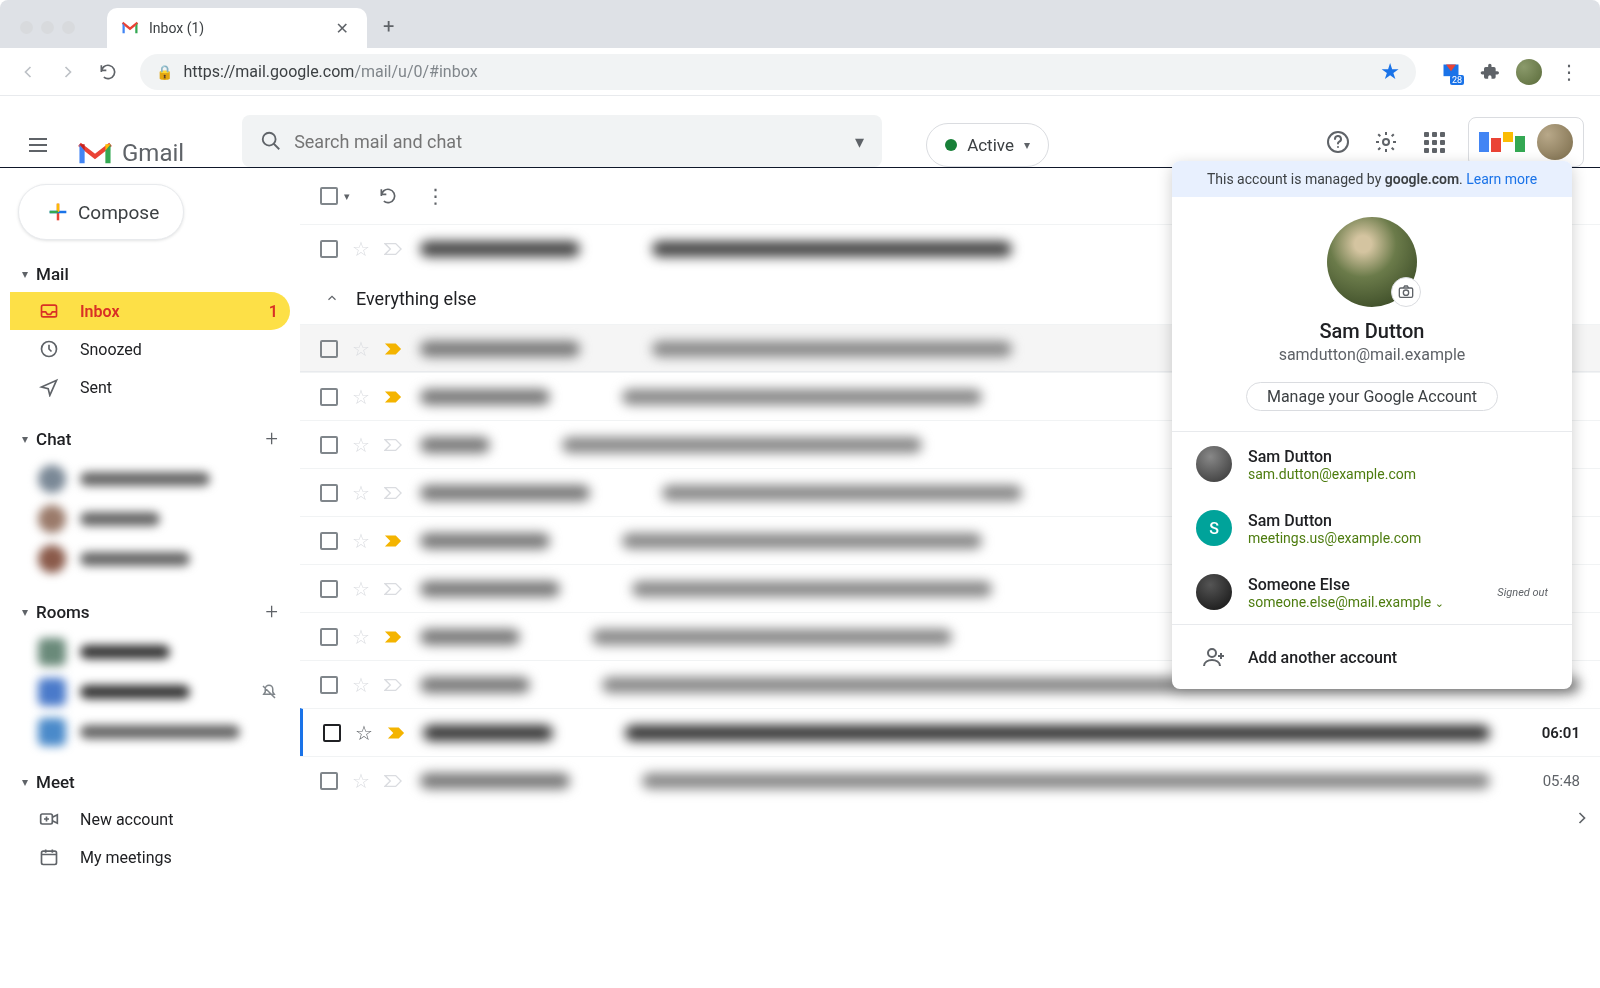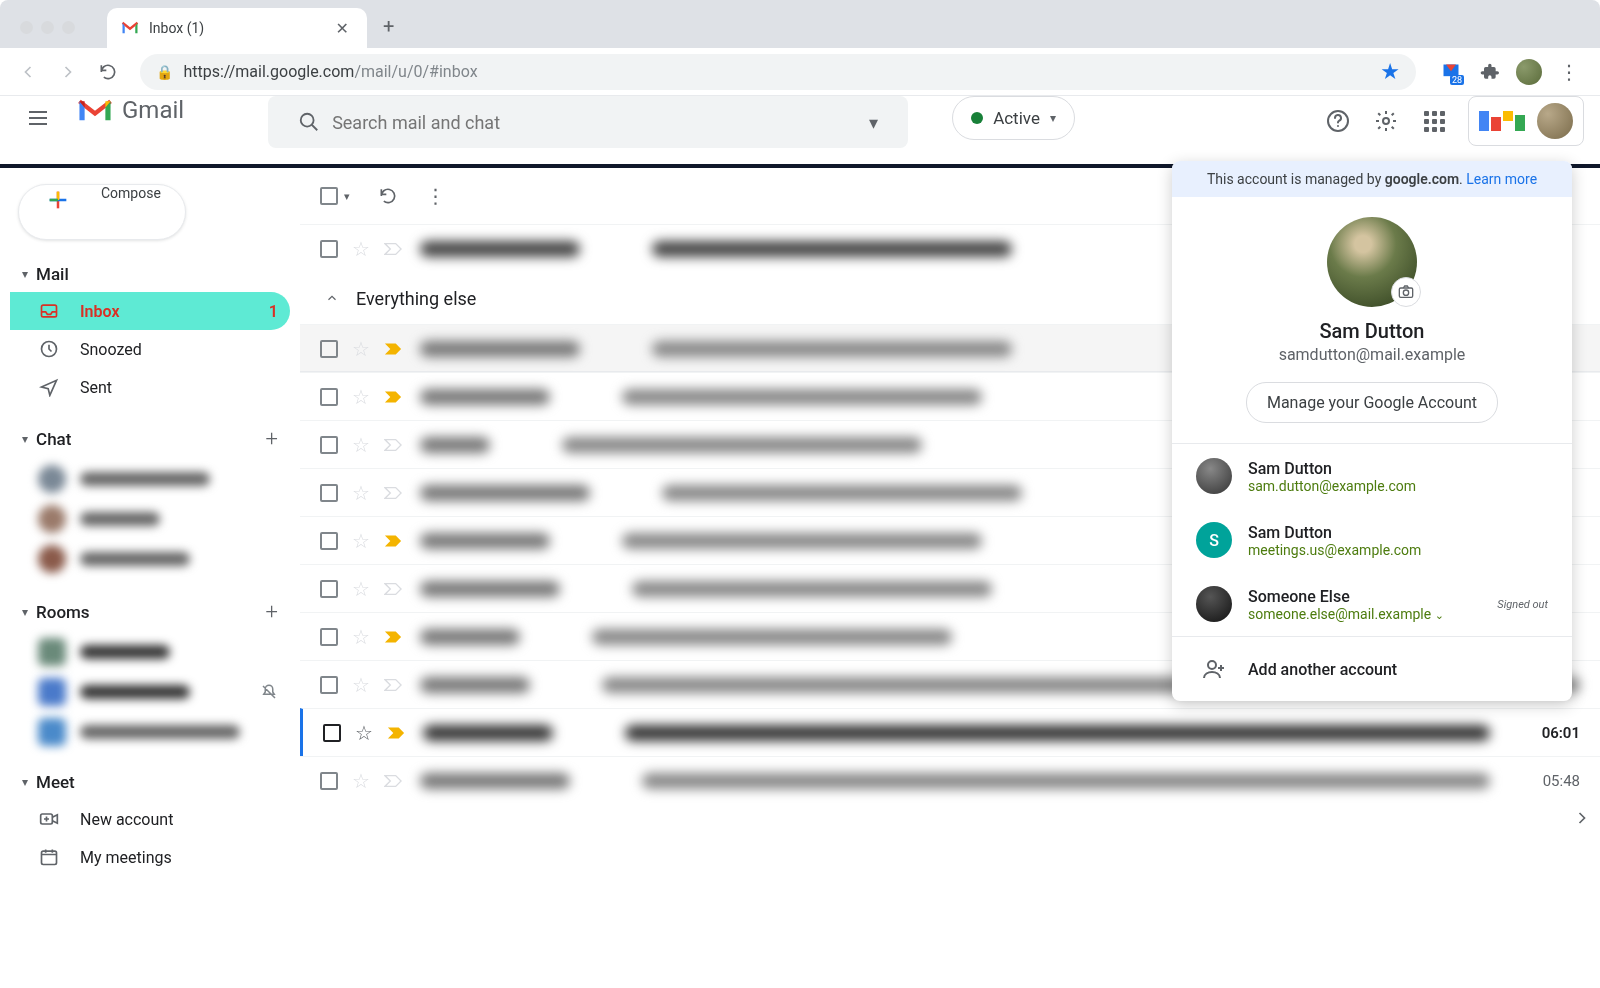--- a/index.html
+++ b/index.html
@@ -19,46 +19,46 @@
 .url-text { flex: 1; }
 .url-text .path { color: #80868b; }
 .ext-icons { display: flex; align-items: center; gap: 16px; padding: 0 8px; }
 .ext-icon { width: 22px; height: 22px; display: flex; align-items: center; justify-content: center; position: relative; color: #5f6368;}
 .star-icon { color: #1a73e8; font-size: 22px; }
 .badge-icon { display: flex; align-items: center; justify-content: center; }
 .badge-label { position: absolute; bottom: -2px; right: -2px; background: #1a73e8; color: #fff; font-size: 9px; padding: 0 2px; border-radius: 2px; }
 .avatar-sm { width: 26px; height: 26px; border-radius: 50%; background: radial-gradient(circle at 30% 30%, #8b9a6b, #5a6b3a); }
 .dots { font-size: 20px; color: #5f6368; }
 
-.app-header { height: 72px; display: flex; align-items: flex-start; padding: 0 16px; gap: 16px; border-bottom: 4px solid #0f172a;}
+.app-header { height: 72px; display: flex; align-items: flex-end; padding: 0 16px; gap: 16px; border-bottom: 1px solid #0f172a;}
 .hamburger { width: 44px; height: 44px; display: flex; align-items: center; justify-content: center; color: #5f6368; border-radius: 50%; }
 .gmail-logo { display: flex; align-items: center; gap: 8px; }
 .gmail-logo-text { font-size: 24px; color: #5f6368; font-weight: 400; }
-.search-box { flex: 0 0 640px; background: #f1f3f4; border-radius: 8px; height: 52px; display: flex; align-items: center; padding: 0 30px; margin-left: 68px; color: #5f6368; font-size: 18px; }
+.search-box { flex: 0 0 640px; background: #f1f3f4; border-radius: 8px; height: 52px; display: flex; align-items: center; padding: 0 18px; margin-left: 42px; color: #5f6368; font-size: 18px; }
 .search-box input { border: none; background: transparent; outline: none; flex: 1; font-size: 18px; color: #3c4043; }
 .search-dropdown { margin-left: auto; }
 .status-pill { margin-left: 28px; border: 1px solid #dadce0; border-radius: 24px; height: 44px; padding: 0 18px; display: flex; align-items: center; gap: 10px; font-size: 17px; color: #3c4043; }
 .status-dot { width: 12px; height: 12px; border-radius: 50%; background: #188038; }
 .header-right { margin-left: auto; display: flex; align-items: center; gap: 20px; }
 .header-icon { width: 28px; height: 28px; display: flex; align-items: center; justify-content: center; color: #5f6368; }
 .grid-icon { display: grid; grid-template-columns: repeat(3, 5px); grid-template-rows: repeat(3, 5px); gap: 3px; }
 .grid-icon span { background: #5f6368; border-radius: 1px; }
 .org-badge { border: 1px solid #dadce0; border-radius: 8px; padding: 6px 10px; display: flex; align-items: center; gap: 12px; }
 .lego { display: flex; gap: 2px; }
 .lego-block { width: 10px; height: 20px; }
 .avatar-md { width: 36px; height: 36px; border-radius: 50%; background: radial-gradient(circle at 30% 30%, #b8a889, #7a6b4a); }
 
 .app-body { display: flex; height: calc(100% - 168px); }
 .sidebar { width: 300px; padding: 12px 10px; overflow-y: auto; }
-.compose-btn { background: #fff; border: 1px solid #e8eaed; box-shadow: 0 1px 3px rgba(60,64,67,.15); border-radius: 28px; height: 56px; padding: 0 24px; display: flex; align-items: flex-start; gap: 28px; font-size: 14px; color: #3c4043; width: fit-content; margin: 4px 0 16px 8px;}
+.compose-btn { background: #fff; border: 1px solid #e8eaed; box-shadow: 0 1px 3px rgba(60,64,67,.15); border-radius: 28px; height: 56px; padding: 0 24px; display: flex; align-items: center; gap: 5px; font-size: 19px; color: #3c4043; width: fit-content; margin: 4px 0 16px 8px;}
 .side-section-title { display: flex; align-items: center; gap: 8px; padding: 8px 12px; font-size: 17px; color: #202124; font-weight: 500; }
 .side-section-title .plus { margin-left: auto; font-size: 22px; color: #5f6368; font-weight: 300;}
 .caret { font-size: 12px; color: #5f6368; }
 .nav-item { display: flex; align-items: center; gap: 20px; padding: 8px 12px 8px 28px; border-radius: 0 20px 20px 0; font-size: 16px; color: #202124; }
-.nav-item.active { background: #5eead4; color: #d93025; font-weight: 600; }
+.nav-item.active { background: #fde047; color: #d93025; font-weight: 600; }
 .nav-item.active .nav-icon { color: #d93025; }
 .nav-icon { width: 22px; height: 22px; display: flex; align-items: center; justify-content: center; color: #5f6368; }
 .nav-count { margin-left: auto; font-weight: 600; }
 .blur-item { display: flex; align-items: center; gap: 14px; padding: 6px 12px 6px 28px; }
 .blur-avatar { width: 28px; height: 28px; border-radius: 50%; filter: blur(5px); }
 .blur-text { height: 14px; border-radius: 7px; filter: blur(5px); }
 .muted-icon { margin-left: auto; color: #80868b; }
 
 .main { flex: 1; display: flex; flex-direction: column; overflow: hidden; position: relative;}
 .toolbar { height: 56px; display: flex; align-items: center; padding: 0 20px; gap: 28px; }
@@ -81,21 +81,21 @@
 
 .account-popover { position: absolute; top: 161px; right: 28px; width: 400px; background: #fff; border-radius: 8px; box-shadow: 0 4px 16px rgba(0,0,0,.2); z-index: 100; overflow: hidden; }
 .popover-banner { background: #e8f0fe; padding: 10px 14px; font-size: 14px; color: #3c4043; text-align: center;}
 .popover-banner b { font-weight: 600; }
 .popover-banner .learn { color: #1a73e8; }
 .popover-top { display: flex; flex-direction: column; align-items: center; padding: 20px; }
 .avatar-lg { width: 90px; height: 90px; border-radius: 50%; background: radial-gradient(circle at 40% 30%, #d4c4a0 10%, #6b7b4a 40%, #2a3a1a); position: relative; }
 .camera-badge { position: absolute; bottom: 0; right: -4px; width: 30px; height: 30px; border-radius: 50%; background: #fff; border: 1px solid #dadce0; display: flex; align-items: center; justify-content: center; font-size: 15px;}
 .prof-name { font-size: 20px; color: #202124; margin-top: 12px; font-weight: 500;}
 .prof-email { font-size: 16px; color: #5f6368; margin-top: 2px; }
-.manage-btn { margin-top: 18px; border: 1px solid #dadce0; border-radius: 20px; padding: 10px 20px; font-size: 16px; color: #3c4043; }
+.manage-btn { margin-top: 18px; border: 1px solid #dadce0; border-radius: 20px; padding: 4px 20px; font-size: 16px; color: #3c4043; }
 .account-sep { height: 1px; background: #e8eaed; }
 .account-row { display: flex; align-items: center; gap: 16px; padding: 14px 24px; }
 .acc-avatar { width: 36px; height: 36px; border-radius: 50%; flex-shrink: 0; }
 .acc-info { flex: 1; display: flex; flex-direction: column; }
 .acc-name { font-size: 16px; color: #202124; font-weight: 500;}
 .acc-email { font-size: 14px; color: #4d7c0f; }
 .signed-out { font-size: 11px; color: #5f6368; font-style: italic; }
 .add-icon { width: 36px; height: 36px; display: flex; align-items: center; justify-content: center; color: #5f6368; font-size: 22px;}
 svg { display: block; }
 .mail-row.unread .sender-blur, .mail-row.unread .subject-blur { background: #444; }

